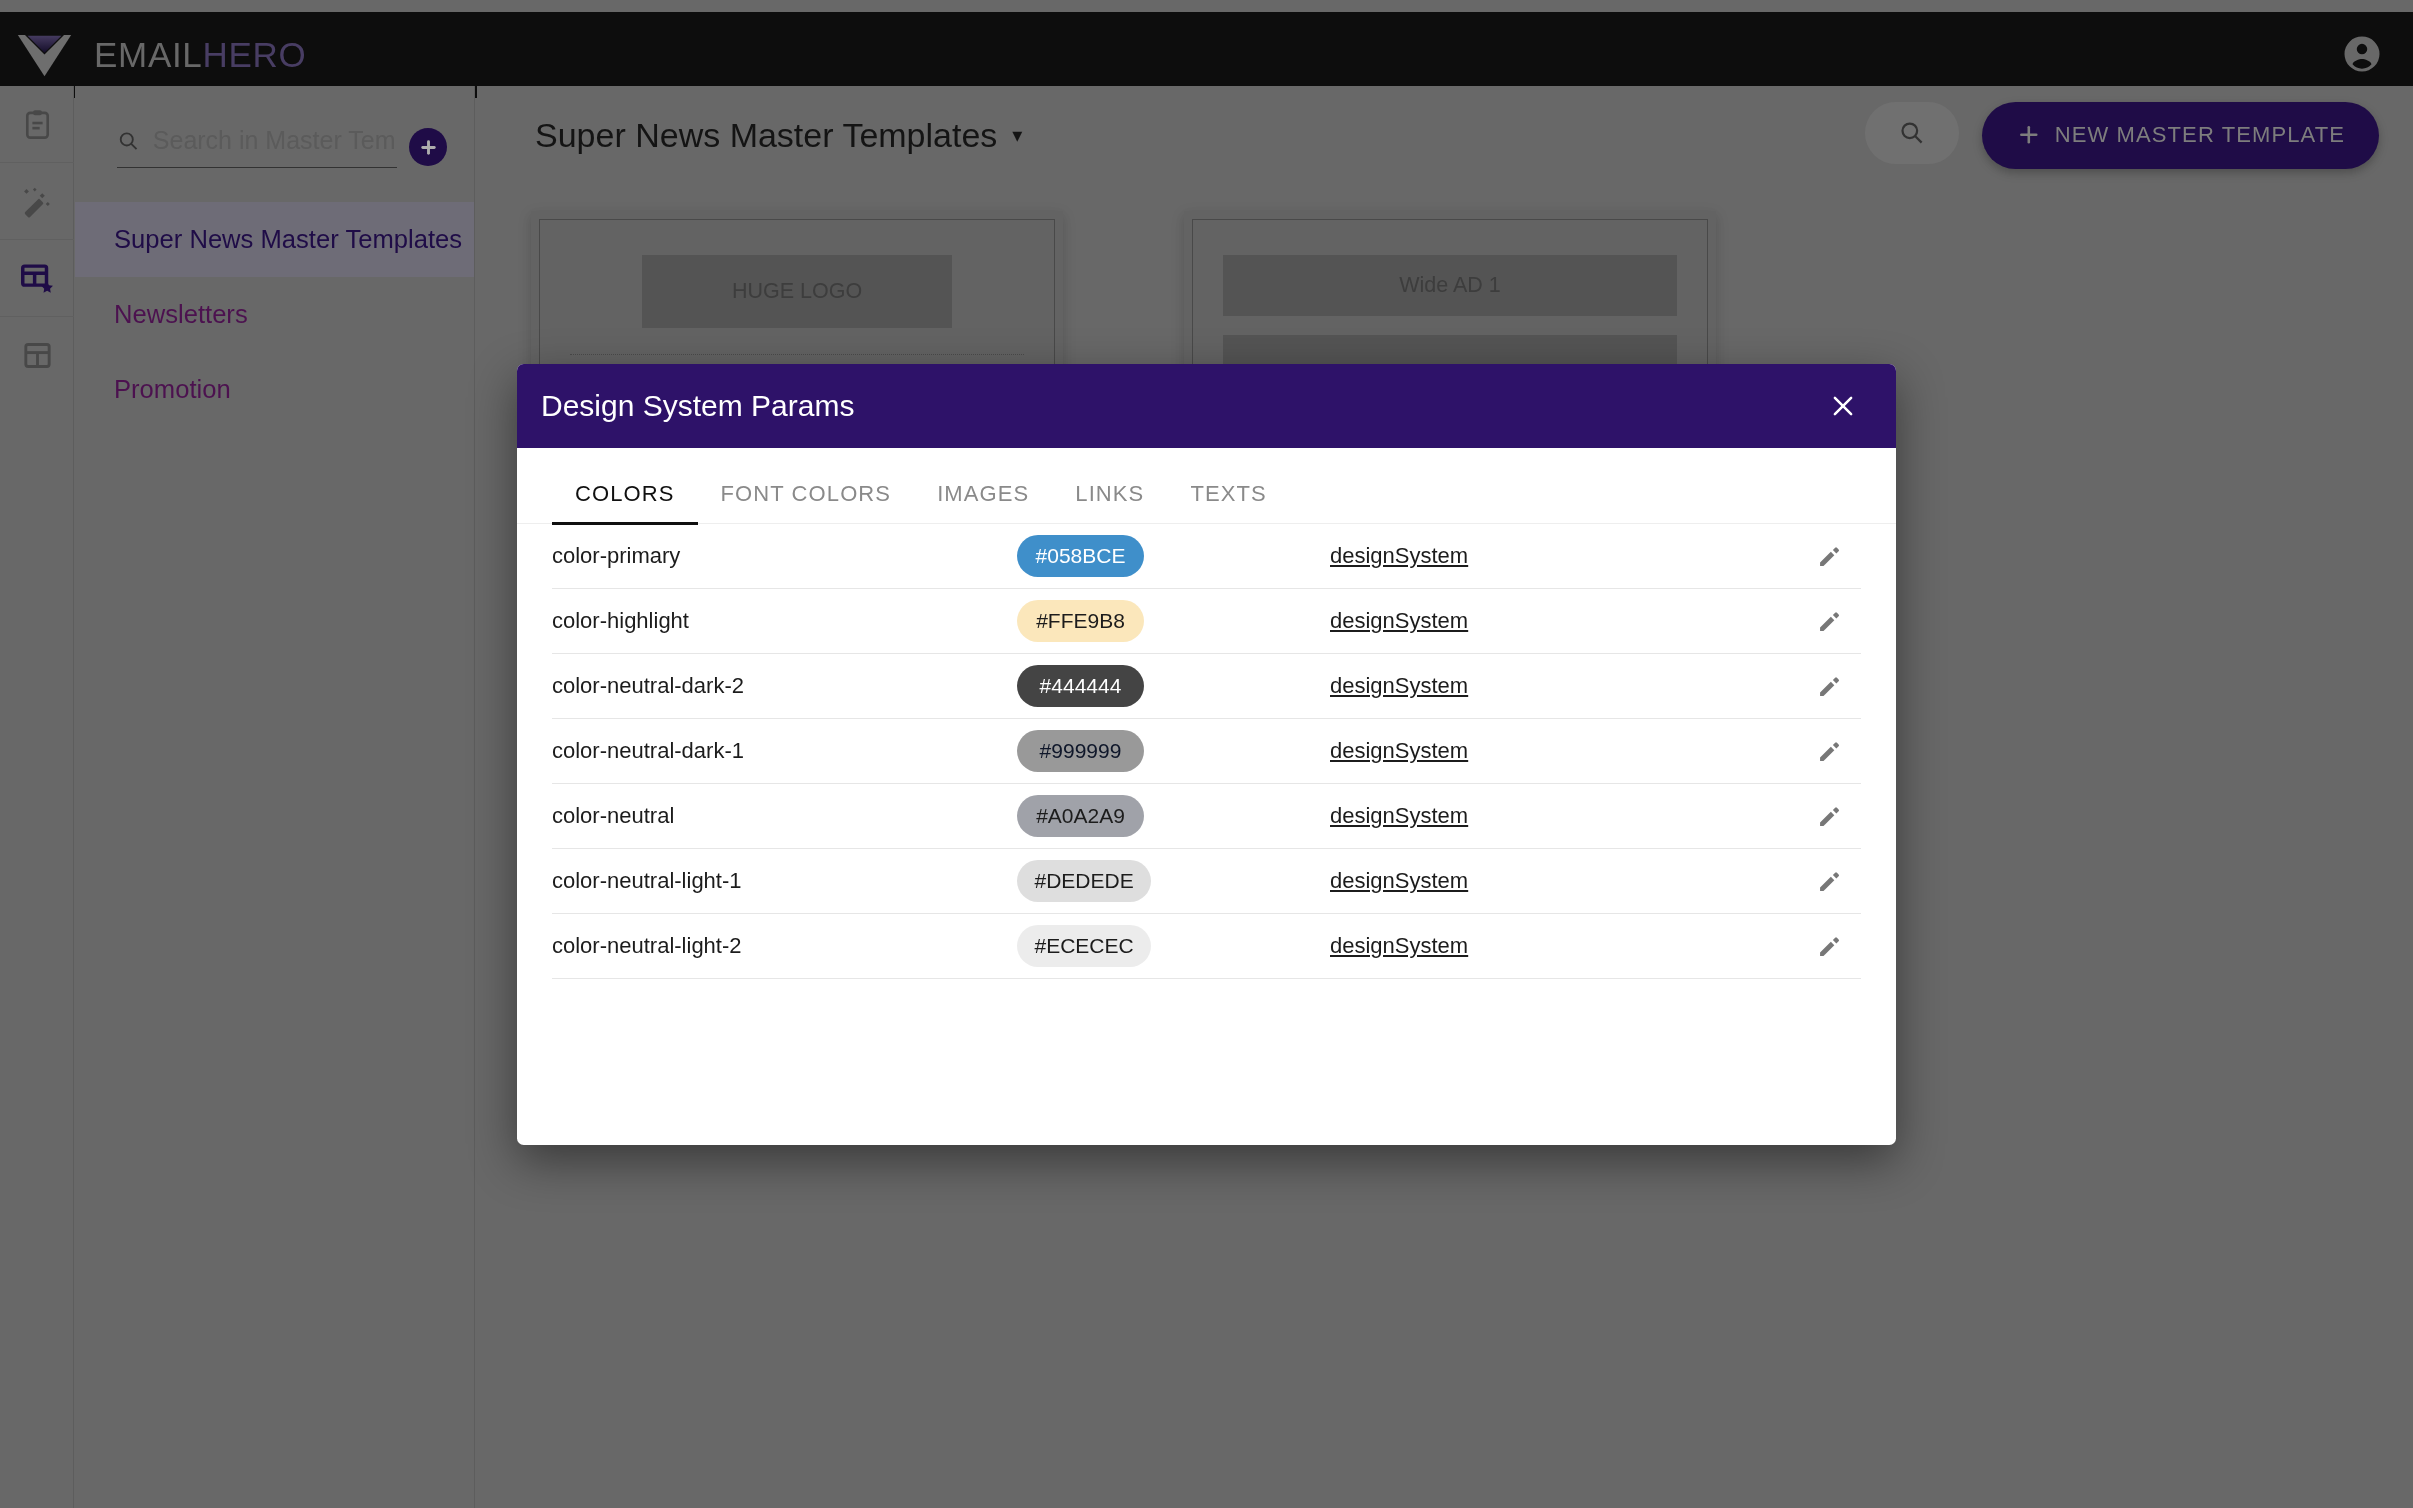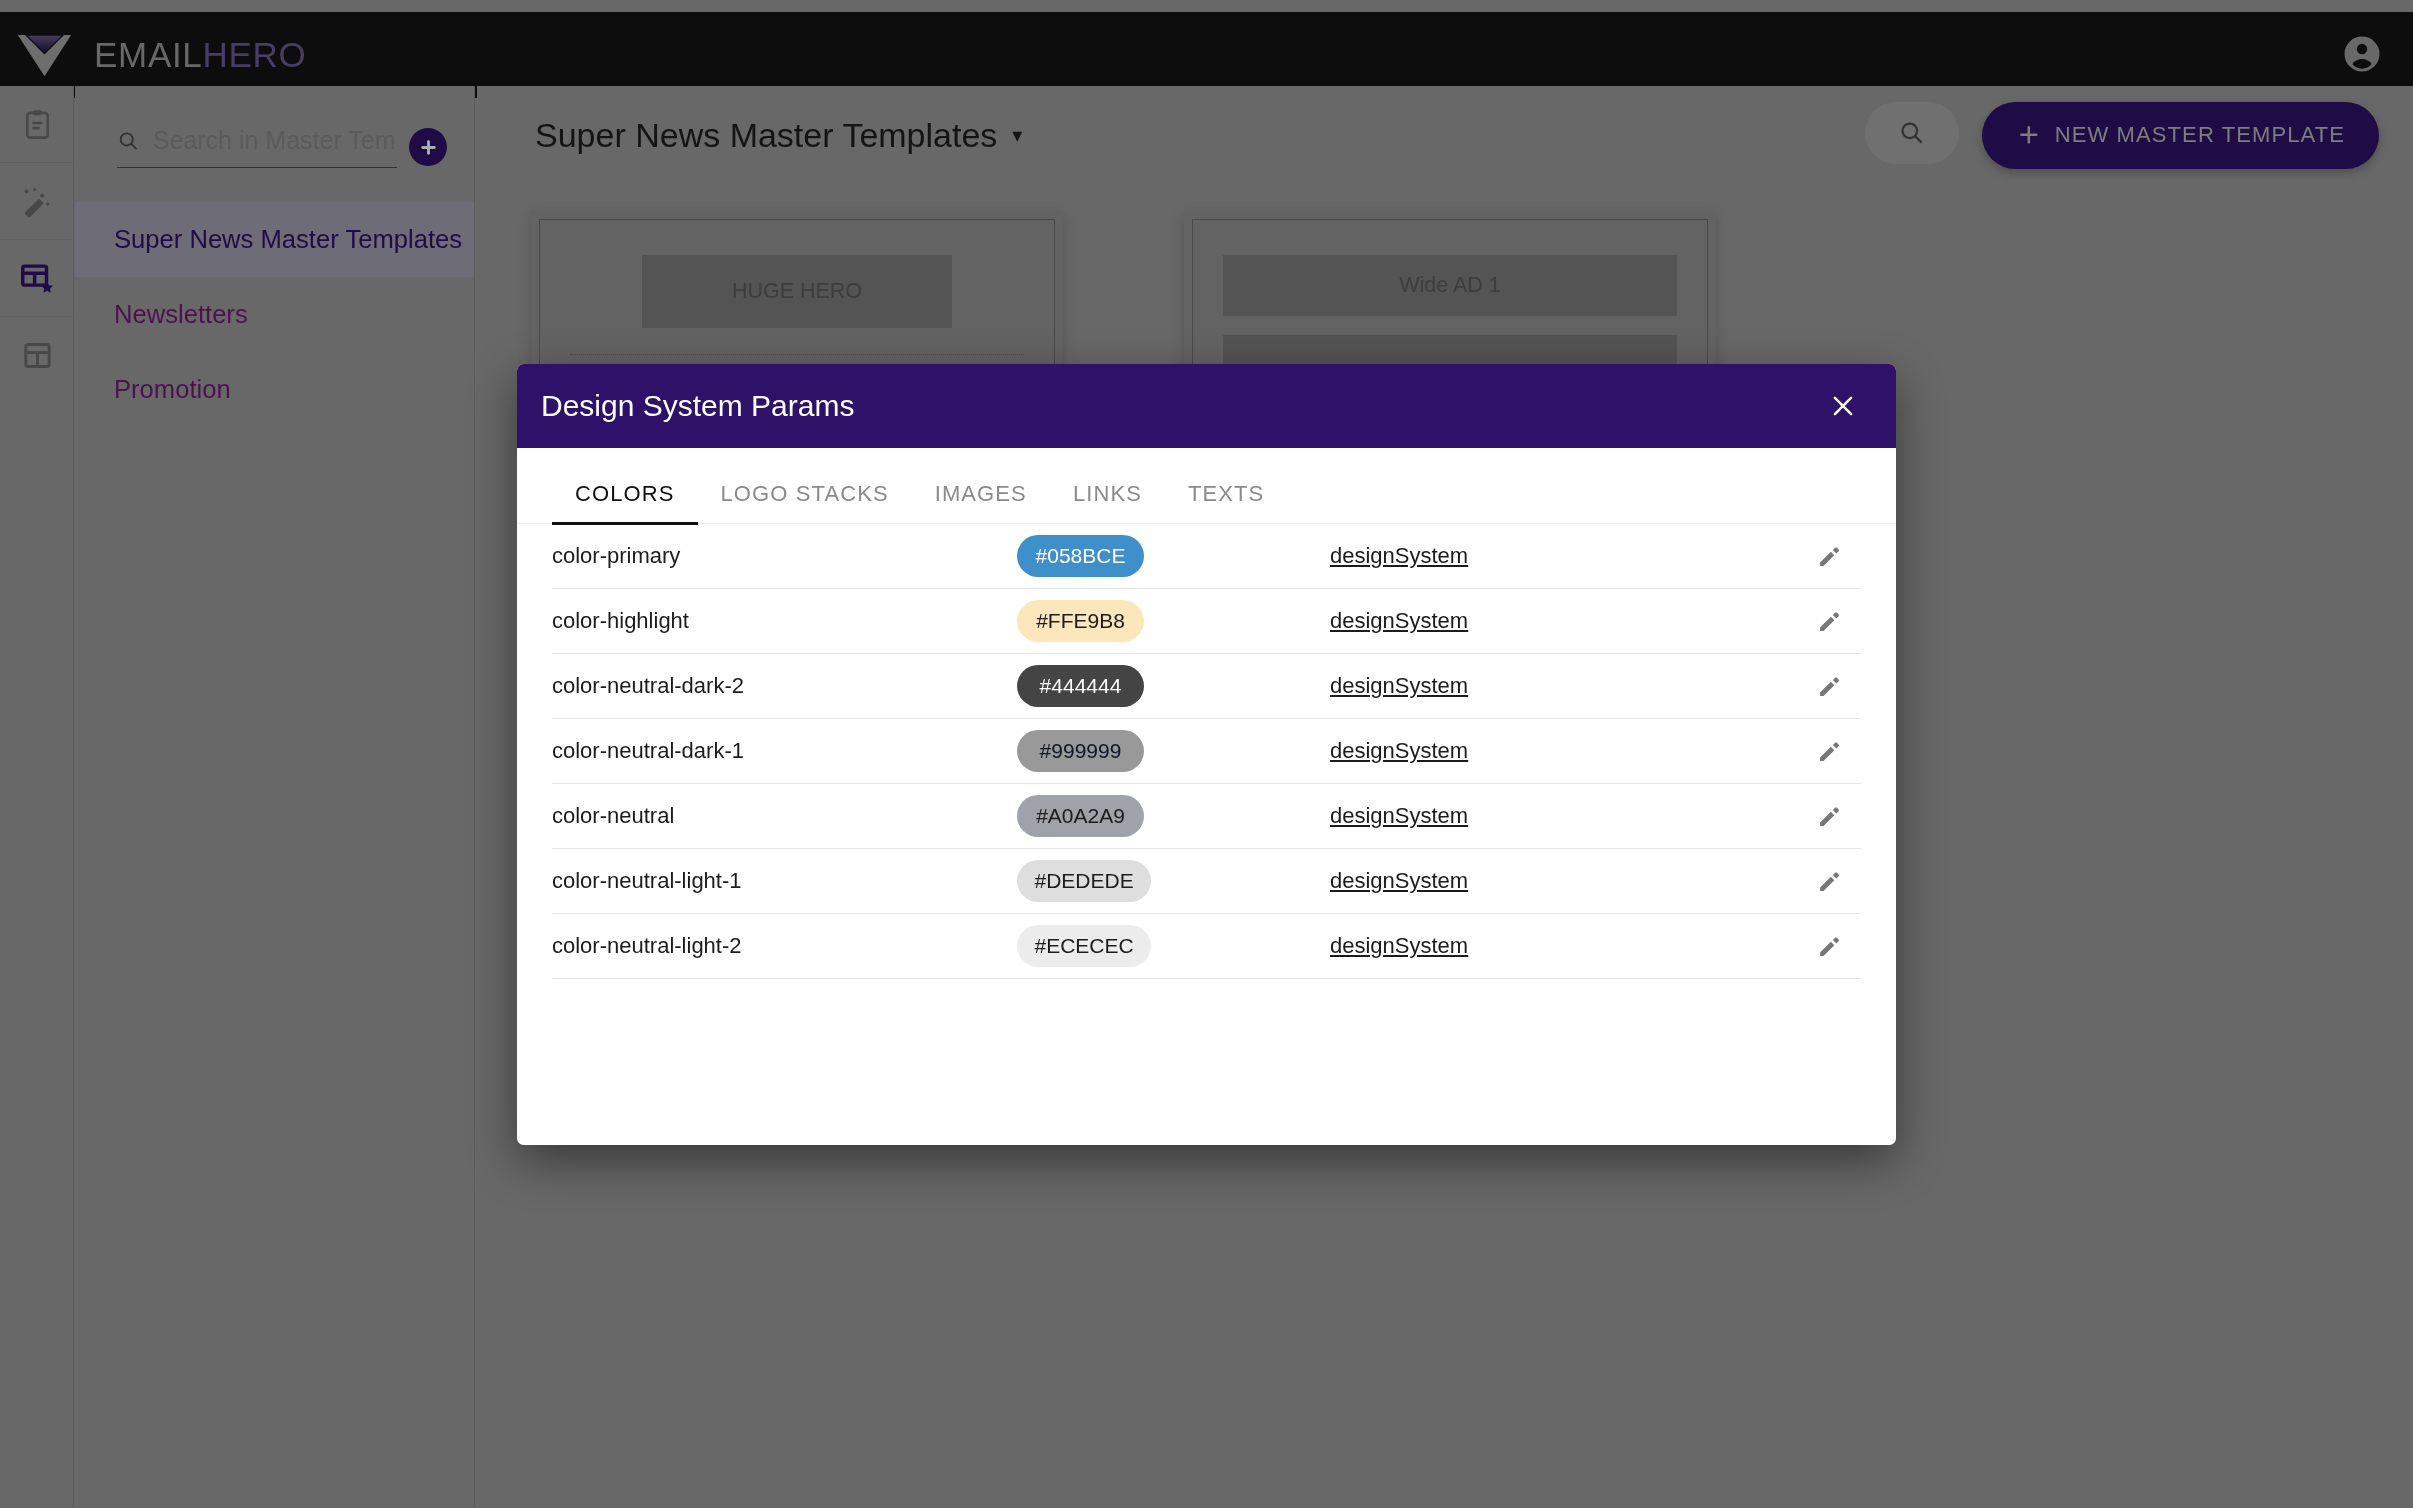--- a/index.html
+++ b/index.html
@@ -324,21 +324,21 @@
           <line x1="5" y1="12" x2="19" y2="12"></line>
         </svg>
         <span>NEW MASTER TEMPLATE</span>
       </button>
     </div>
   </div>
 
   <div id="cards">
     <div class="card">
       <div class="card-inner">
-        <div class="block" style="height:73px;width:310px;margin:0 auto;">HUGE HERO</div>
+        <div class="block" style="height:73px;width:310px;margin:0 auto;">HUGE LOGO</div>
         <div class="divider-dotted"></div>
         <div class="block" style="height:62px;width:100%;"></div>
       </div>
     </div>
     <div class="card">
       <div class="card-inner">
         <div class="block" style="height:61px;width:100%;">Wide AD 1</div>
         <div style="height:19px"></div>
         <div class="block" style="height:62px;width:100%;"></div>
       </div>
@@ -354,21 +354,21 @@
     <button id="modal-close">
       <svg width="30" height="30" viewBox="0 0 24 24" stroke="#ffffff" stroke-width="2" stroke-linecap="round">
         <line x1="5.5" y1="5.5" x2="18.5" y2="18.5"></line>
         <line x1="18.5" y1="5.5" x2="5.5" y2="18.5"></line>
       </svg>
     </button>
   </div>
 
   <div id="tabs">
     <button class="tab active">COLORS</button>
-    <button class="tab">LOGO STACKS</button>
+    <button class="tab">FONT COLORS</button>
     <button class="tab">IMAGES</button>
     <button class="tab">LINKS</button>
     <button class="tab">TEXTS</button>
   </div>
 
   <div id="params-table">
     <div id="table-body">
         <div class="trow body">
           <div class="col-name cell-name">color-primary</div>
           <div class="col-color"><span class="chip" style="background: rgb(63, 143, 202); color: #ffffff;">#058BCE</span></div>

